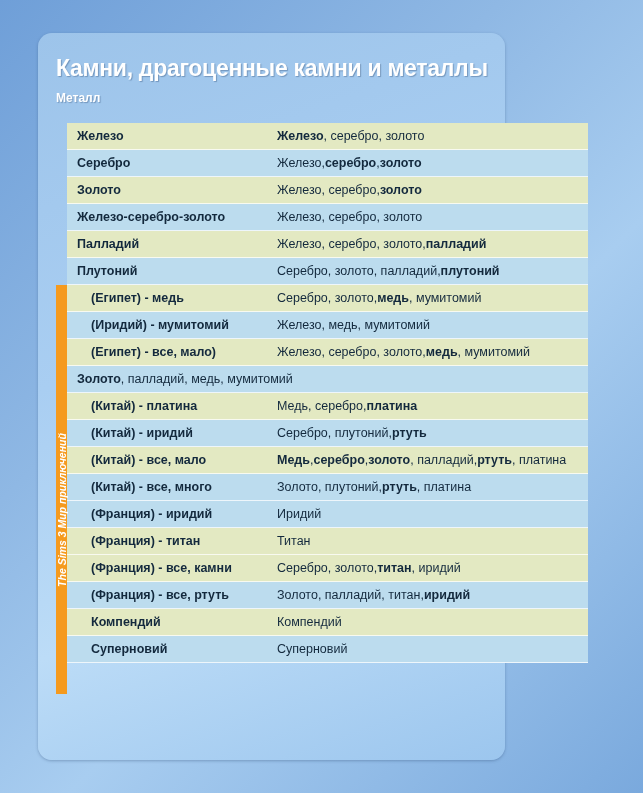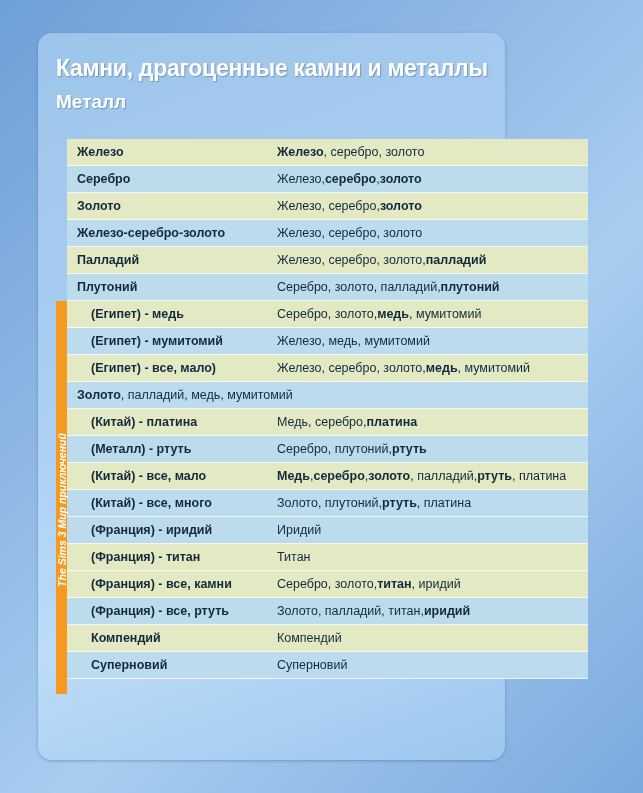--- a/index.html
+++ b/index.html
@@ -31,29 +31,29 @@
     font-weight: bold;
     color: #ffffff;
     letter-spacing: -0.3px;
     text-shadow: 1px 1px 1px rgba(60,90,130,0.45);
     white-space: nowrap;
   }
   .subtitle {
     position: absolute;
     left: 18px;
     top: 58px;
-    font-size: 19px;
+    font-size: 12px;
     font-weight: bold;
     color: #ffffff;
     text-shadow: 1px 1px 1px rgba(60,90,130,0.45);
   }
   .table-wrap {
     position: absolute;
     left: 18px;
-    top: 106px;
+    top: 90px;
     width: 532px;
   }
   .row {
     display: flex;
     align-items: stretch;
     height: 27px;
     box-sizing: border-box;
   }
   .side {
     width: 11px;
@@ -151,40 +151,40 @@
         <div class="cell-name">Плутоний</div>
         <div class="cell-val">Серебро, золото, палладий, <b class="hl">плутоний</b></div>
       </div>
       <div class="row bg-a">
         <div class="side marked"></div>
         <div class="cell-name indented">(Египет) - медь</div>
         <div class="cell-val">Серебро, золото, <b class="hl">медь</b>, мумитомий</div>
       </div>
       <div class="row bg-b">
         <div class="side marked"></div>
-        <div class="cell-name indented">(Египет) - мумитомий</div>
+        <div class="cell-name indented">(Иридий) - мумитомий</div>
         <div class="cell-val">Железо, медь, мумитомий</div>
       </div>
       <div class="row bg-a">
         <div class="side marked"></div>
         <div class="cell-name indented">(Египет) - все, мало)</div>
         <div class="cell-val">Железо, серебро, золото, <b class="hl">медь</b>, мумитомий</div>
       </div>
       <div class="row bg-b">
         <div class="side marked"></div>
         <div class="cell-val"><b class="hl">Золото</b>, палладий, медь, мумитомий</div>
       </div>
       <div class="row bg-a">
         <div class="side marked"></div>
         <div class="cell-name indented">(Китай) - платина</div>
         <div class="cell-val">Медь, серебро, <b class="hl">платина</b></div>
       </div>
       <div class="row bg-b">
         <div class="side marked"></div>
-        <div class="cell-name indented">(Металл) - ртуть</div>
+        <div class="cell-name indented">(Китай) - иридий</div>
         <div class="cell-val">Серебро, плутоний, <b class="hl">ртуть</b></div>
       </div>
       <div class="row bg-a">
         <div class="side marked"></div>
         <div class="cell-name indented">(Китай) - все, мало</div>
         <div class="cell-val"><b class="hl">Медь</b>, <b class="hl">серебро</b>, <b class="hl">золото</b>, палладий, <b class="hl">ртуть</b>, платина</div>
       </div>
       <div class="row bg-b">
         <div class="side marked"></div>
         <div class="cell-name indented">(Китай) - все, много</div>

